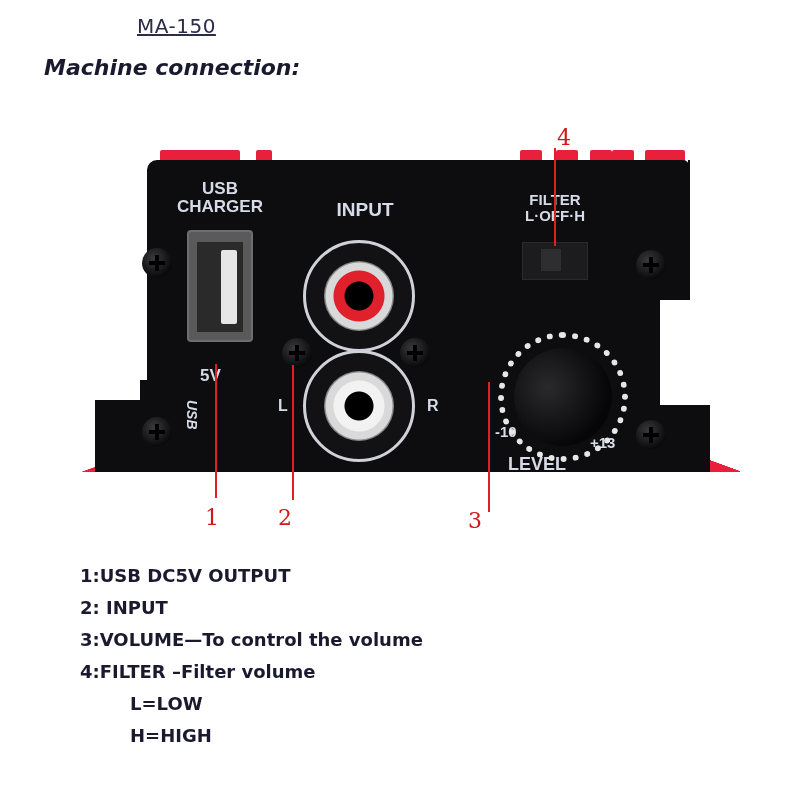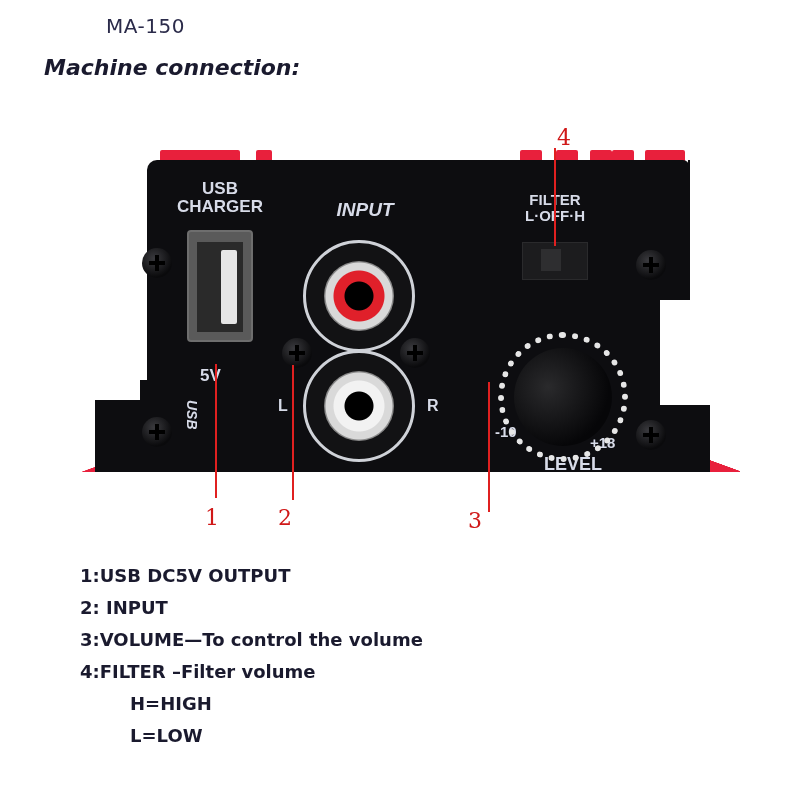--- a/index.html
+++ b/index.html
@@ -1,40 +1,40 @@
 <!DOCTYPE html>
 <html><head>
 <meta charset="utf-8">
 <style>
   html, body { margin:0; padding:0; background:#ffffff; }
   body { width:800px; height:800px; position:relative; overflow:hidden; font-family:"DejaVu Sans", sans-serif; }
   .abs { position:absolute; }
-  .model { left:106px; top:14px; font-size:20px; color:#2b2b4a; font-family:"DejaVu Sans", sans-serif; letter-spacing:0.5px; }
+  .model { left:137px; top:14px; font-size:20px; color:#2b2b4a; font-family:"DejaVu Sans", sans-serif; letter-spacing:0.5px;text-decoration:underline; }
   .heading { left:44px; top:55px; font-size:22px; font-weight:bold; color:#1a1a2e;font-style:italic; }
 
   
   .red { background:#e8203c; }
   .body-main { left:147px; top:160px; width:542px; height:312px; background:#0d0d10; border-radius:10px 6px 0 0; }
   .body-left-step { left:95px; top:400px; width:60px; height:72px; background:#0d0d10; }
   .body-right-step { left:660px; top:405px; width:50px; height:67px; background:#0d0d10; }
 
   .fin { height:14px; top:150px; border-radius:2px 2px 0 0; }
   .wedge-left { left:70px; top:452px; width:90px; height:20px; background:linear-gradient(160deg, transparent 45%, #e8203c 46%); }
   .wedge-right { left:680px; top:452px; width:60px; height:20px; background:linear-gradient(200deg, transparent 45%, #e8203c 46%); }
 
   .panel-label { color:#d7dbe8; font-family:"Liberation Sans", sans-serif; font-weight:bold; text-align:center; line-height:1.05; }
   .usb-label { left:160px; top:180px; width:120px; font-size:17px; }
-  .input-label { left:310px; top:200px; width:110px; font-size:19px;font-style:italic; }
+  .input-label { left:310px; top:200px; width:110px; font-size:19px; }
   .filter-label { left:500px; top:192px; width:110px; font-size:15px; }
   .v5-label { left:200px; top:367px; font-size:17px; }
   .l-label { left:278px; top:398px; font-size:16px; }
   .r-label { left:427px; top:398px; font-size:16px; }
   .m10-label { left:495px; top:424px; font-size:15px; }
   .p10-label { left:590px; top:435px; font-size:15px; }
-  .level-label { left:544px; top:455px; font-size:18px; }
+  .level-label { left:508px; top:455px; font-size:18px; }
   .usb-logo { left:200px; top:400px; font-size:14px; transform:rotate(90deg); transform-origin:left top; color:#d7dbe8; font-weight:bold; font-style:italic; font-family:"Liberation Sans", sans-serif; }
 
   .usb-port { left:187px; top:230px; width:66px; height:112px; background:#5a5a5a; border-radius:4px; border:2px solid #6e6e6e; box-sizing:border-box; }
   .usb-port-inner { position:absolute; left:8px; top:10px; width:46px; height:90px; background:#2a2a2a; }
   .usb-tongue { position:absolute; left:24px; top:8px; width:16px; height:74px; background:#e6e6e6; border-radius:2px; }
 
   .rca-ring { width:112px; height:112px; border-radius:50%; border:3px solid #cfd2d8; box-sizing:border-box; background:#121214; }
   .rca-top { left:303px; top:240px; }
   .rca-bot { left:303px; top:350px; }
   .rca-collar { position:absolute; left:18px; top:18px; width:70px; height:70px; border-radius:50%; background:radial-gradient(circle, #000 0 14px, var(--c) 15px 25px, #d9d9d9 26px 33px, #888 34px); }
@@ -87,21 +87,21 @@
   <div class="abs panel-label input-label">INPUT</div>
   <div class="abs panel-label filter-label">
     <div>FILTER</div>
     <div>L·OFF·H</div>
   </div>
   <div class="abs panel-label v5-label">5V</div>
   <div class="abs usb-logo">USB</div>
   <div class="abs panel-label l-label">L</div>
   <div class="abs panel-label r-label">R</div>
   <div class="abs panel-label m10-label">-10</div>
-  <div class="abs panel-label p10-label">+18</div>
+  <div class="abs panel-label p10-label">+13</div>
   <div class="abs panel-label level-label">LEVEL</div>
 
   <div class="abs usb-port">
     <div class="usb-port-inner">
       <div class="usb-tongue"></div>
     </div>
   </div>
 
   <div class="abs rca-ring rca-top">
     <div class="rca-collar" style="--c:#e0202a;"></div>
@@ -132,15 +132,15 @@
 <div class="abs callout-line" style="left:488px;top:382px;height:130px;"></div>
 <div class="abs callout-num" style="left:468px;top:508px;">3</div>
 <div class="abs callout-line" style="left:554px;top:148px;height:98px;"></div>
 <div class="abs callout-num" style="left:557px;top:125px;">4</div>
 
 <div class="abs notes">
   <div>1:USB DC5V OUTPUT</div>
   <div>2: INPUT</div>
   <div>3:VOLUME—To control the volume</div>
   <div>4:FILTER –Filter volume</div>
+  <div class="sub">L=LOW</div>
   <div class="sub">H=HIGH</div>
-  <div class="sub">L=LOW</div>
 </div>
 
 </body></html>

